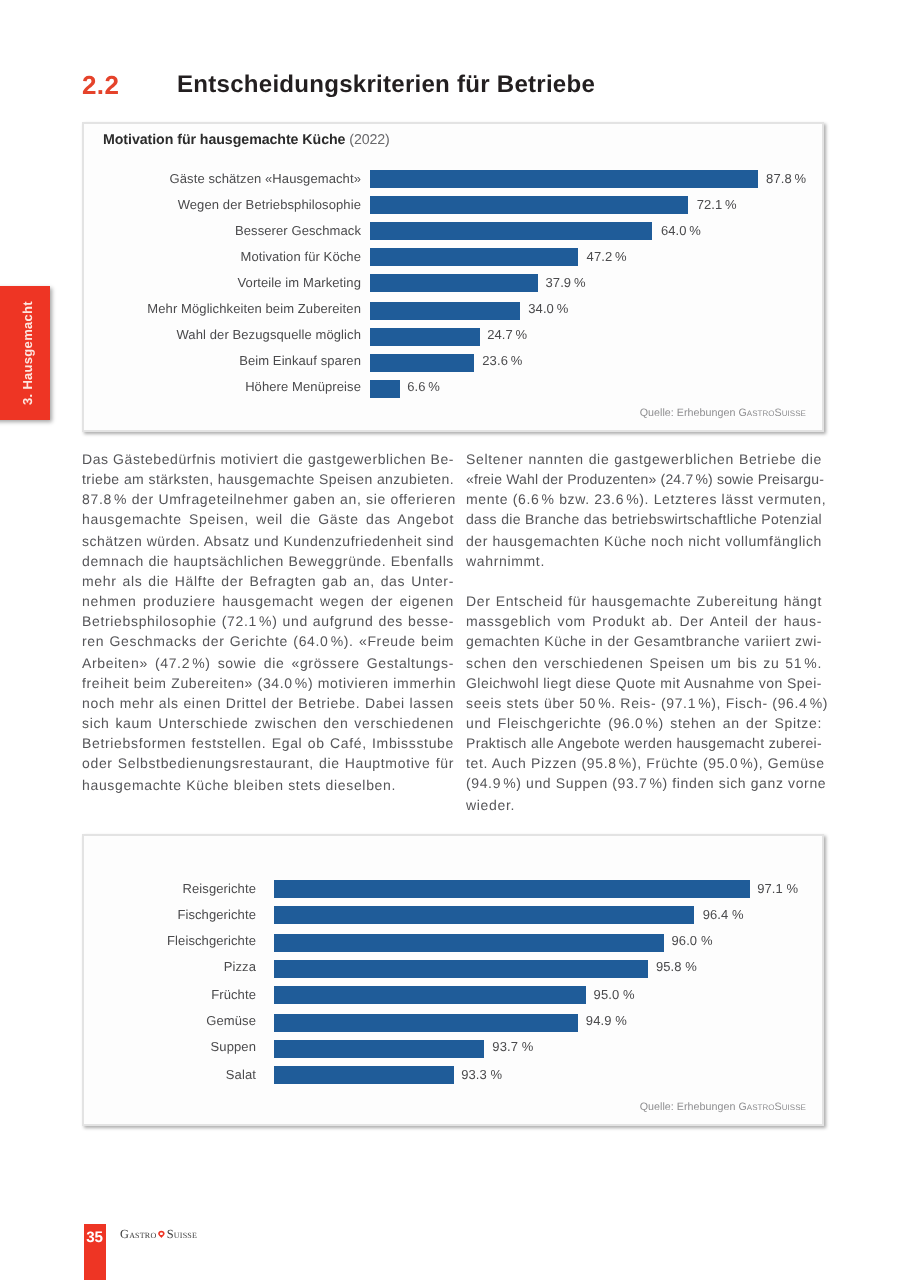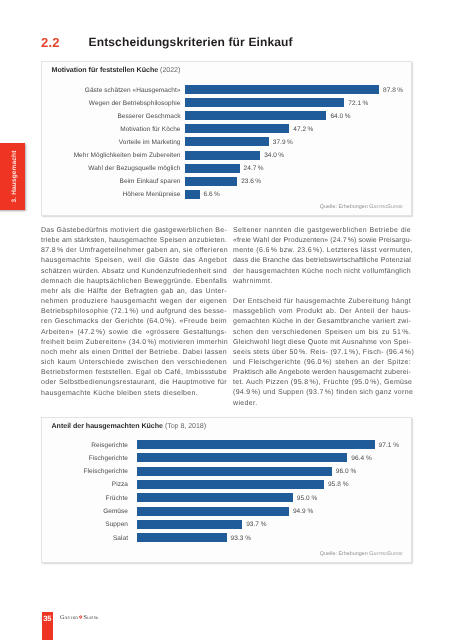--- a/index.html
+++ b/index.html
@@ -57,30 +57,30 @@
   #brand{position:absolute;left:18px;top:1.8px;font-size:6.2px;color:#3a3a3a;white-space:nowrap;
          font-family:"Liberation Serif",serif;display:flex;align-items:baseline;}
   .bw{font-variant:small-caps;letter-spacing:0.1px;}
   #brand-mark{display:inline-block;width:5.4px;height:5.4px;position:relative;top:0.9px;margin:0 -0.1px;}
 </style>
 </head>
 <body>
 
 <div id="heading">
   <span id="sec-num">2.2</span>
-  <span id="sec-title">Entscheidungskriterien für Einkauf</span>
+  <span id="sec-title">Entscheidungskriterien für Betriebe</span>
 </div>
 
 <div id="side-tab">
   <div id="side-tab-label">3. Hausgemacht</div>
 </div>
 
 <div class="chart-box" id="chart1">
   <div class="chart-title">
-    <span>Motivation für feststellen Küche</span>
+    <span>Motivation für hausgemachte Küche</span>
     <span class="sub">(2022)</span>
   </div>
   <div class="rows" id="rows1" style="left: 0px; top: 23px; width: 370px; height: 113.96px;">
       <div class="row" style="top: 0px; height: 9px;">
         <div class="cat" style="right: 231.5px;">Gäste schätzen «Hausgemacht»</div>
         <div class="bar" style="left: 143px; width: 194.038px; height: 9px; background: rgb(31, 92, 153);"></div>
         <div class="val" style="left: 341.038px;">87.8 %</div>
       </div>
       <div class="row" style="top: 13.12px; height: 9px;">
         <div class="cat" style="right: 231.5px;">Wegen der Betriebsphilosophie</div>
@@ -167,24 +167,20 @@
         <span class="tline">und Fleischgerichte (96.0<i class="thin"></i>%) stehen an der Spitze:</span>
         <span class="tline" style="letter-spacing: 0.170993px;">Praktisch alle Angebote werden hausgemacht zuberei-</span>
         <span class="tline">tet. Auch Pizzen (95.8<i class="thin"></i>%), Früchte (95.0<i class="thin"></i>%), Gemüse</span>
         <span class="tline" style="letter-spacing: 0.313099px;">(94.9<i class="thin"></i>%) und Suppen (93.7<i class="thin"></i>%) finden sich ganz vorne</span>
         <span class="tline last">wieder.</span>
       </p>
     </div>
 </div>
 
 <div class="chart-box" id="chart2">
-  <div class="chart-title">
-    <span>Anteil der hausgemachten Küche</span>
-    <span class="sub">(Top 8, 2018)</span>
-  </div>
   <div class="rows" id="rows2" style="left: 0px; top: 22px; width: 370px; height: 102.1px;">
       <div class="row" style="top: 0px; height: 9px;">
         <div class="cat" style="right: 284px;">Reisgerichte</div>
         <div class="bar" style="left: 95px; width: 237.605px; height: 9px; background: rgb(31, 92, 153);"></div>
         <div class="val" style="left: 336.605px;">97.1 %</div>
       </div>
       <div class="row" style="top: 13.3px; height: 9px;">
         <div class="cat" style="right: 284px;">Fischgerichte</div>
         <div class="bar" style="left: 95px; width: 210.339px; height: 9px; background: rgb(31, 92, 153);"></div>
         <div class="val" style="left: 309.339px;">96.4 %</div>

